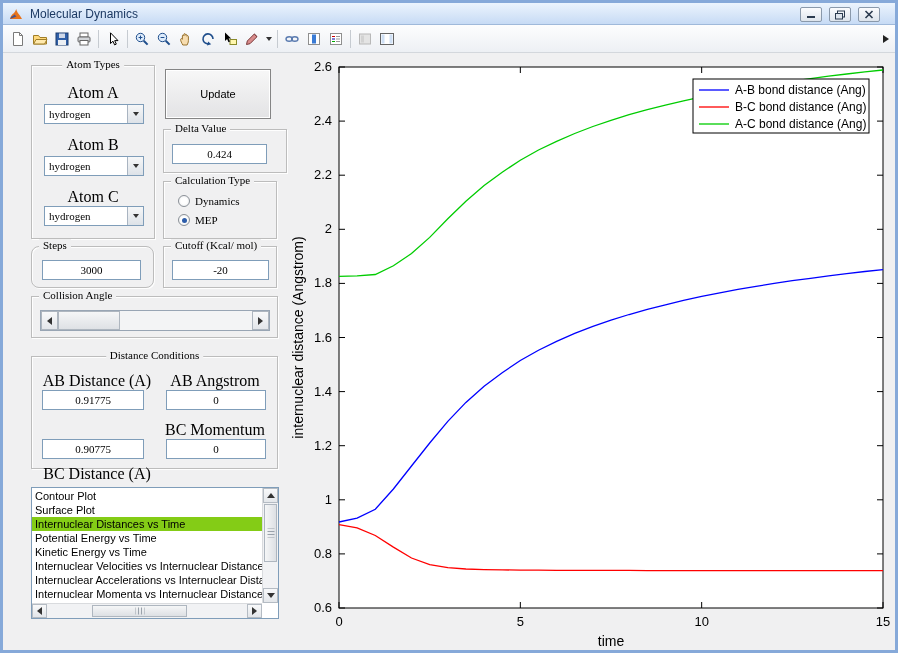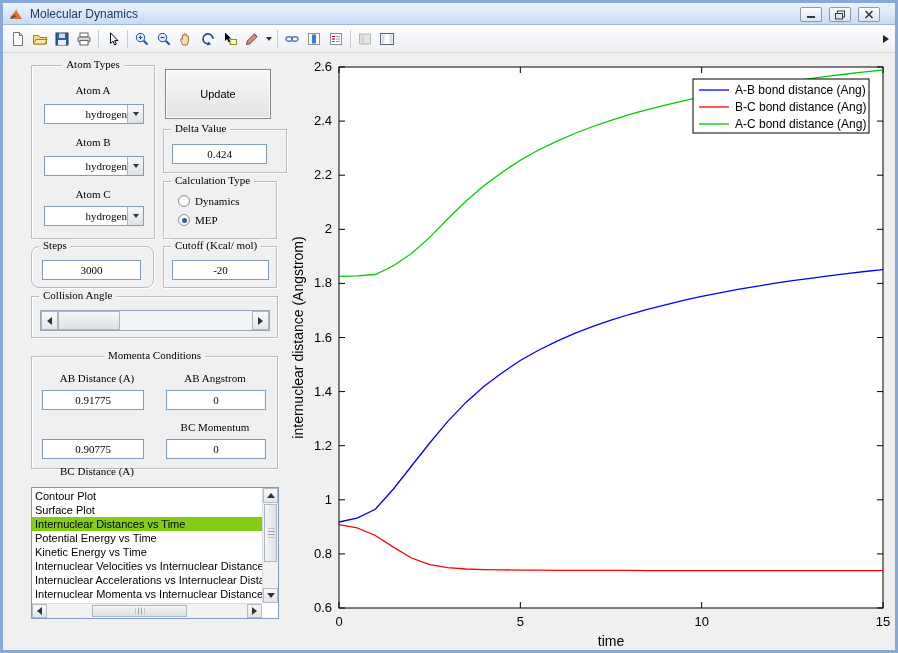--- a/index.html
+++ b/index.html
@@ -32,28 +32,28 @@
   .tb-overflow { margin-left:auto; margin-right:2px; width:0; height:0;
                  border-top:4px solid transparent; border-bottom:4px solid transparent; border-left:6px solid #222; }
 
   
   .group { position:absolute; border:1px solid #bcbcbc;
            box-shadow:1px 1px 0 rgba(255,255,255,.9), inset 1px 1px 0 rgba(255,255,255,.9);font-family:Liberation Serif, serif; }
   .group-title { position:absolute; top:-8px; left:7px; background:#f0f0f1; padding:0 4px;
                  white-space:nowrap; font-size:11px; }
   .group-title.centered { left:50%; transform:translateX(-50%); }
 
-  .lbl { position:absolute; font-size:11px; white-space:nowrap; text-align:center; }
+  .lbl { position:absolute; font-size:16px; white-space:nowrap; text-align:center; }
 
   .field { position:absolute; height:20px; border:1px solid #7f9db9; background:#fff;
            font-family:inherit; font-size:11px; text-align:center; padding:0 2px; }
 
   .combo { position:absolute; height:20px; border:1px solid #7f9db9; background:#fff;
            display:flex; align-items:center; }
-  .combo-text { flex:1; padding-left:16px; font-size:11px; overflow:hidden; white-space:nowrap;text-align:right; }
+  .combo-text { flex:1; padding-left:4px; font-size:11px; overflow:hidden; white-space:nowrap; }
   .combo-btn { width:16px; align-self:stretch; background:linear-gradient(#f6f7f8,#dde2e8);
                border-left:1px solid #a9b4c1; display:flex; align-items:center; justify-content:center; }
 
   .btn { position:absolute; background:linear-gradient(#f7f7f7,#e3e3e5); border:1px solid #858585;
          box-shadow:inset 0 0 0 1px #fff; font-family:inherit; font-size:11px; }
 
   .radio-row { position:absolute; display:flex; align-items:center; gap:5px; }
   .radio { width:12px; height:12px; border-radius:50%; border:1px solid #8a9097;
            background:radial-gradient(#fff 40%,#e6e8ea); display:flex; align-items:center; justify-content:center; }
   .radio-dot { width:5px; height:5px; border-radius:50%; background:transparent; }
@@ -313,21 +313,21 @@
           <i class="tri-left"></i>
         </span>
       <span class="sl-thumb"></span>
       <span class="sl-btn right">
           <i class="tri-right"></i>
         </span>
     </div>
   </div>
 
   <div class="group" style="left:28px; top:353px; width:247px; height:113px;">
-    <span class="group-title centered">Momenta Conditions</span>
+    <span class="group-title centered">Distance Conditions</span>
     <span class="lbl" style="left:10px; top:15px; width:110px;">AB Distance (A)</span>
     <span class="lbl" style="left:130px; top:15px; width:106px;">AB Angstrom</span>
     <input class="field" style="left: 10px; top: 33px; width: 102px;" value="0.91775">
     <input class="field" style="left: 134px; top: 33px; width: 100px;" value="0">
     <span class="lbl" style="left:10px; top:72px; width:110px;margin-top:36px;">BC Distance (A)</span>
     <span class="lbl" style="left:130px; top:64px; width:106px;">BC Momentum</span>
     <input class="field" style="left: 10px; top: 82px; width: 102px;" value="0.90775">
     <input class="field" style="left: 134px; top: 82px; width: 100px;" value="0">
   </div>
 

